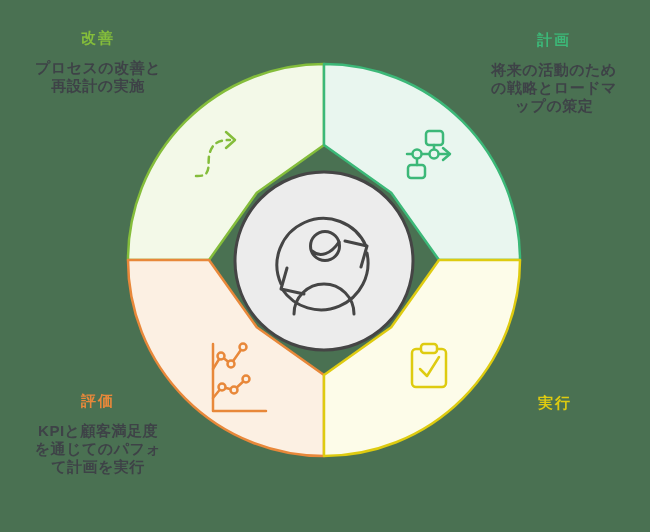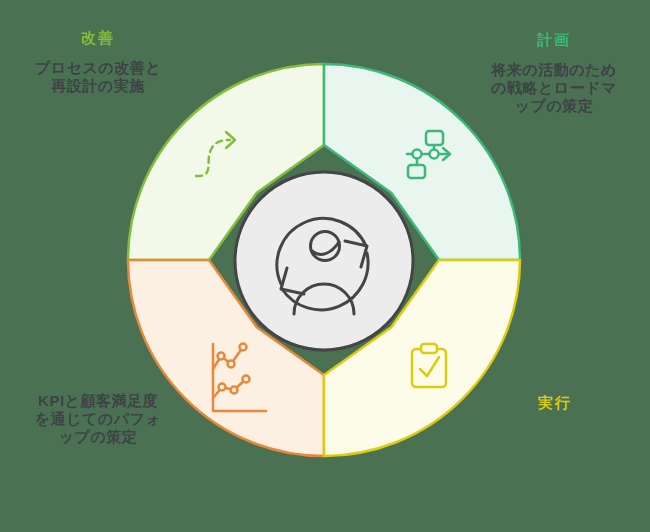--- a/index.html
+++ b/index.html
@@ -88,22 +88,23 @@
 ップの策定</div>
   </div>
 
   <div class="label-block lb-q0">
     <div class="label-heading q0-h">改善</div>
     <div class="label-body">プロセスの改善と
 再設計の実施</div>
   </div>
 
   <div class="label-block lb-q2">
+    <div class="label-heading q2-h">評価</div>
     <div class="label-body">KPIと顧客満足度
 を通じてのパフォ
-ップの策定</div>
+て計画を実行</div>
   </div>
 
   <div class="label-block lb-q3">
     <div class="label-heading q3-h">実行</div>
   </div>
 
 </div>
 
 </body></html>

